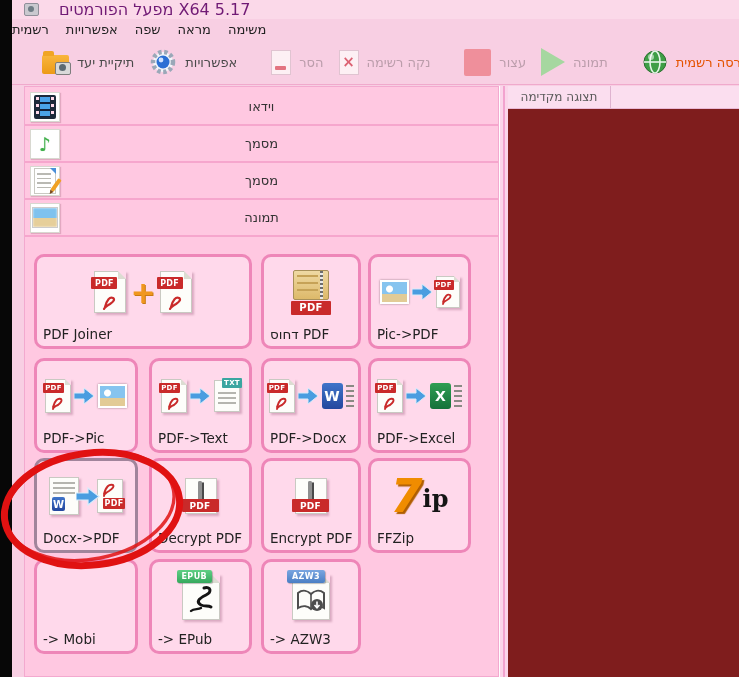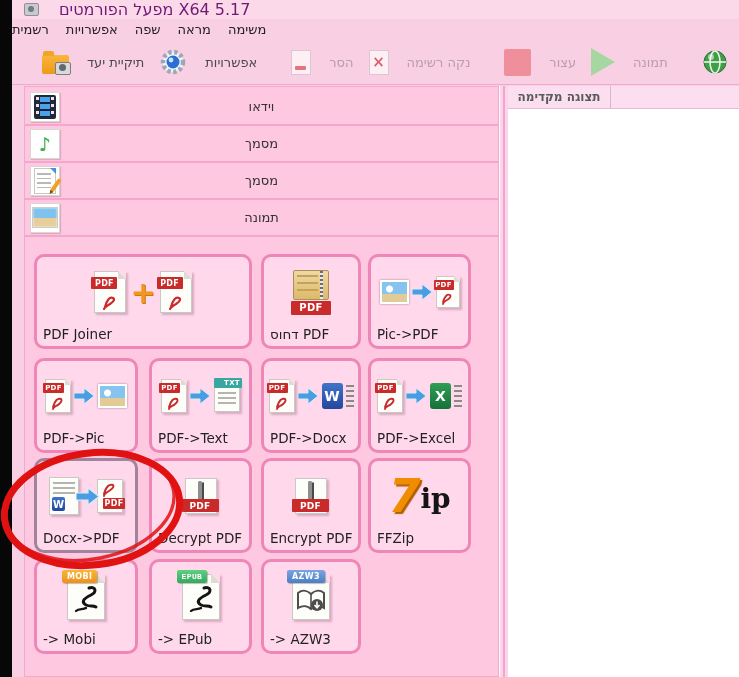--- a/index.html
+++ b/index.html
@@ -17,21 +17,21 @@
   .app-icon::after{content:"";position:absolute;left:3px;top:2px;width:6px;height:6px;border-radius:50%;background:#6f7d85;}
   .title-text{margin-left:20px;font-size:16px;color:#701a75;white-space:nowrap;}
 
   
   .menubar{position:absolute;left:12px;top:22px;right:0;height:18px;}
   .menu-items{direction:rtl;display:flex;gap:17px;width:fit-content;margin-right:calc(739px - 12px - 252px);font-size:13px;color:#222;}
   .menu-item{cursor:default;}
 
   
   .toolbar{position:absolute;left:12px;top:40px;right:0;height:45px;display:flex;align-items:center;padding-left:30px;gap:15px;border-bottom:1px solid #f0a9cc;box-sizing:border-box;}
-  .tb-item{display:flex;align-items:center;gap:18px;font-size:13px;color:#4a4a4a;white-space:nowrap;}
+  .tb-item{display:flex;align-items:center;gap:8px;font-size:13px;color:#4a4a4a;white-space:nowrap;}
   .tb-item.disabled{color:#bb9dab;}
   .tb-sep{width:1px;height:30px;background:#e3a8c6;margin:0 2px;}
   .notice-text{color:#e55300;font-size:13px;}
 
   .folder-icon{position:relative;width:27px;height:19px;background:linear-gradient(#f9b63d,#ec9a17);border-radius:2px;margin-top:4px;}
   .folder-icon::before{content:"";position:absolute;top:-4px;left:1px;width:11px;height:5px;background:#f0a524;border-radius:2px 2px 0 0;}
   .folder-icon .cam{position:absolute;right:-2px;bottom:-1px;width:14px;height:11px;background:#d9d9d9;border:1px solid #7d7d7d;border-radius:2px;}
   .folder-icon .cam::after{content:"";position:absolute;left:3px;top:1px;width:7px;height:7px;border-radius:50%;background:#5d6a72;}
 
   .doc-mini{position:relative;width:18px;height:23px;background:#fff6f8;border:1px solid #dcc3ce;opacity:.85;}
@@ -76,30 +76,30 @@
   .tile{color:#fff;font-weight:700;display:flex;align-items:center;justify-content:center;border-radius:3px;font-size:14px;}
   .linescol{width:8px;height:22px;background:repeating-linear-gradient(#8a8a84 0 2px,transparent 2px 5px);}
   .zipbox{position:relative;width:34px;height:28px;background:linear-gradient(#efd9a4,#ddb96a);border:1px solid #a8905a;border-radius:2px;}
   .zipbox::before{content:"";position:absolute;left:3px;right:10px;top:4px;height:18px;background:repeating-linear-gradient(#c6a257 0 2px,transparent 2px 7px);}
   .zipbox::after{content:"";position:absolute;right:5px;top:0;bottom:0;width:3px;background:repeating-linear-gradient(#6d6d6d 0 2px,#e9e9e9 2px 4px);}
   .lock{position:absolute;left:50%;transform:translateX(-50%);}
   .lock .shackle{width:9px;height:8px;border:2.5px solid #8f8f8f;border-bottom:none;border-radius:5px 5px 0 0;margin:0 auto;}
   .lock.open .shackle{transform:rotate(-38deg) translate(-4px,-1px);}
   .lock .body{width:14px;height:9px;border:1px solid #4a4a4a;background:repeating-linear-gradient(45deg,#f2c321 0 3px,#2b2b2b 3px 6px);border-radius:1px;}
   .seven{font-size:46px;font-weight:800;font-style:italic;color:#f08c00;text-shadow:2px 2px 1px #b05e00;line-height:40px;}
-  .ip{font-family:"DejaVu Serif","Liberation Serif",serif;font-size:28px;font-weight:800;color:#151515;line-height:40px;position:relative;top:3px;}
+  .ip{font-family:"DejaVu Serif","Liberation Serif",serif;font-size:24px;font-weight:800;color:#151515;line-height:40px;position:relative;top:3px;}
   .tag{position:absolute;top:-5px;left:-6px;color:#fff;font-size:8px;font-weight:700;padding:2px 5px;border-radius:2px;letter-spacing:.4px;box-shadow:1px 1px 1px rgba(0,0,0,.25);}
   .tag.mobi{background:linear-gradient(#f7b733,#ef8f1d);}
-  .tag.epub{background:linear-gradient(#5fcf85,#35a85c);font-family:Liberation Mono, monospace;}
+  .tag.epub{background:linear-gradient(#5fcf85,#35a85c);}
   .tag.azw3{background:linear-gradient(#7aa6e0,#4a7ec4);}
 
   
   .splitter{position:absolute;left:499px;top:86px;width:9px;height:591px;background:#fbd5ea;border-left:1px solid #fff;}
   .splitter::after{content:"";position:absolute;left:3px;top:0;bottom:0;width:2px;background:#f2a3cf;}
-  .right-panel{position:absolute;left:508px;top:86px;width:231px;height:591px;background:#ffffff;font-weight:bold;}
+  .right-panel{position:absolute;left:508px;top:86px;width:231px;height:591px;background:#7f1d1d;}
   .preview-header{height:22px;background:#fbdeef;border-bottom:1px solid #e9b9d6;display:flex;}
   .ph-cell{height:100%;box-sizing:border-box;display:flex;align-items:center;justify-content:center;font-size:12px;color:#5a5a5a;}
   .ph-cell.first{width:103px;border-right:1px solid #dfb3d0;}
 
   .red-circle-layer{position:absolute;left:0;top:443px;width:200px;height:140px;pointer-events:none;z-index:50;}
 </style>
 </head>
 <body>
 
 <div class="black-strip"></div>
@@ -272,21 +272,21 @@
           <span class="fold" style="border-width:6px;"></span>
           <span class="band" style="top:3px;left:-3px;width:21px;height:10px;font-size:7px;">PDF</span>
         <svg class="swirl" width="14" height="14" style="left:5px;bottom:2px;">
             <path d="M2 11 Q5 1 10 3 Q12 5 7 9 Q2 11 2 13" stroke="#c92a2a" stroke-width="1.9" fill="none" stroke-linecap="round"></path>
           </svg>
         </span>
       <svg class="arrow-svg" width="21" height="17">
           <polygon points="0,5 10,5 10,0 20,8 10,16 10,11 0,11" fill="#4a9de0" stroke="#d9ebfa" stroke-width="1"></polygon>
         </svg>
       <span class="page" style="width:24px;height:30px;">
-          <span class="band" style="top:-3px;right:-3px;left:auto;width:20px;height:10px;font-size:7px;background:#3aa6a0;padding-left:8px;">TXT</span>
+          <span class="band" style="top:-3px;right:-3px;left:auto;width:20px;height:10px;font-size:7px;background:#3aa6a0;">TXT</span>
         <span style="position:absolute;left:3px;right:3px;bottom:5px;height:14px;background:repeating-linear-gradient(#b5b5af 0 2px,transparent 2px 5px);"></span>
         </span>
     </div>
     <span class="fmt-label">PDF-&gt;Text</span>
   </div>
 
   <div class="fmt-btn" style="left:236px;top:271px;width:100px;height:95px;">
     <div class="icn">
       <span class="page" style="width:24px;height:32px;">
           <span class="fold" style="border-width:6px;"></span>
@@ -363,30 +363,20 @@
 
   <div class="fmt-btn" style="left:343px;top:371px;width:103px;height:95px;">
     <div class="icn" style="gap:0;">
       <span class="seven">7</span>
         <span class="ip">ip</span>
     </div>
     <span class="fmt-label">FFZip</span>
   </div>
 
   <div class="fmt-btn" style="left:9px;top:472px;width:104px;height:95px;">
-    <div class="icn">
-      <span class="page" style="width:36px;height:44px;">
-        <span class="fold" style="border-width:9px;"></span>
-        <span class="tag mobi">MOBI</span>
-        <svg width="26" height="30" style="position:absolute;left:5px;top:10px;">
-          <path d="M16 3 C23 1 24 7 18 10 C10 14 8 17 13 20 C17 22 20 20 23 22" stroke="#141414" stroke-width="3" fill="none" stroke-linecap="round"></path>
-          <path d="M3 26 C6 23 10 25 13 23" stroke="#141414" stroke-width="2.4" fill="none" stroke-linecap="round"></path>
-        </svg>
-      </span>
-    </div>
     <span class="fmt-label">-&gt; Mobi</span>
   </div>
 
   <div class="fmt-btn" style="left:124px;top:472px;width:103px;height:95px;">
     <div class="icn">
       <span class="page" style="width:36px;height:44px;">
         <span class="fold" style="border-width:9px;"></span>
         <span class="tag epub">EPUB</span>
         <svg width="26" height="30" style="position:absolute;left:5px;top:10px;">
           <path d="M16 3 C23 1 24 7 18 10 C10 14 8 17 13 20 C17 22 20 20 23 22" stroke="#141414" stroke-width="3" fill="none" stroke-linecap="round"></path>

